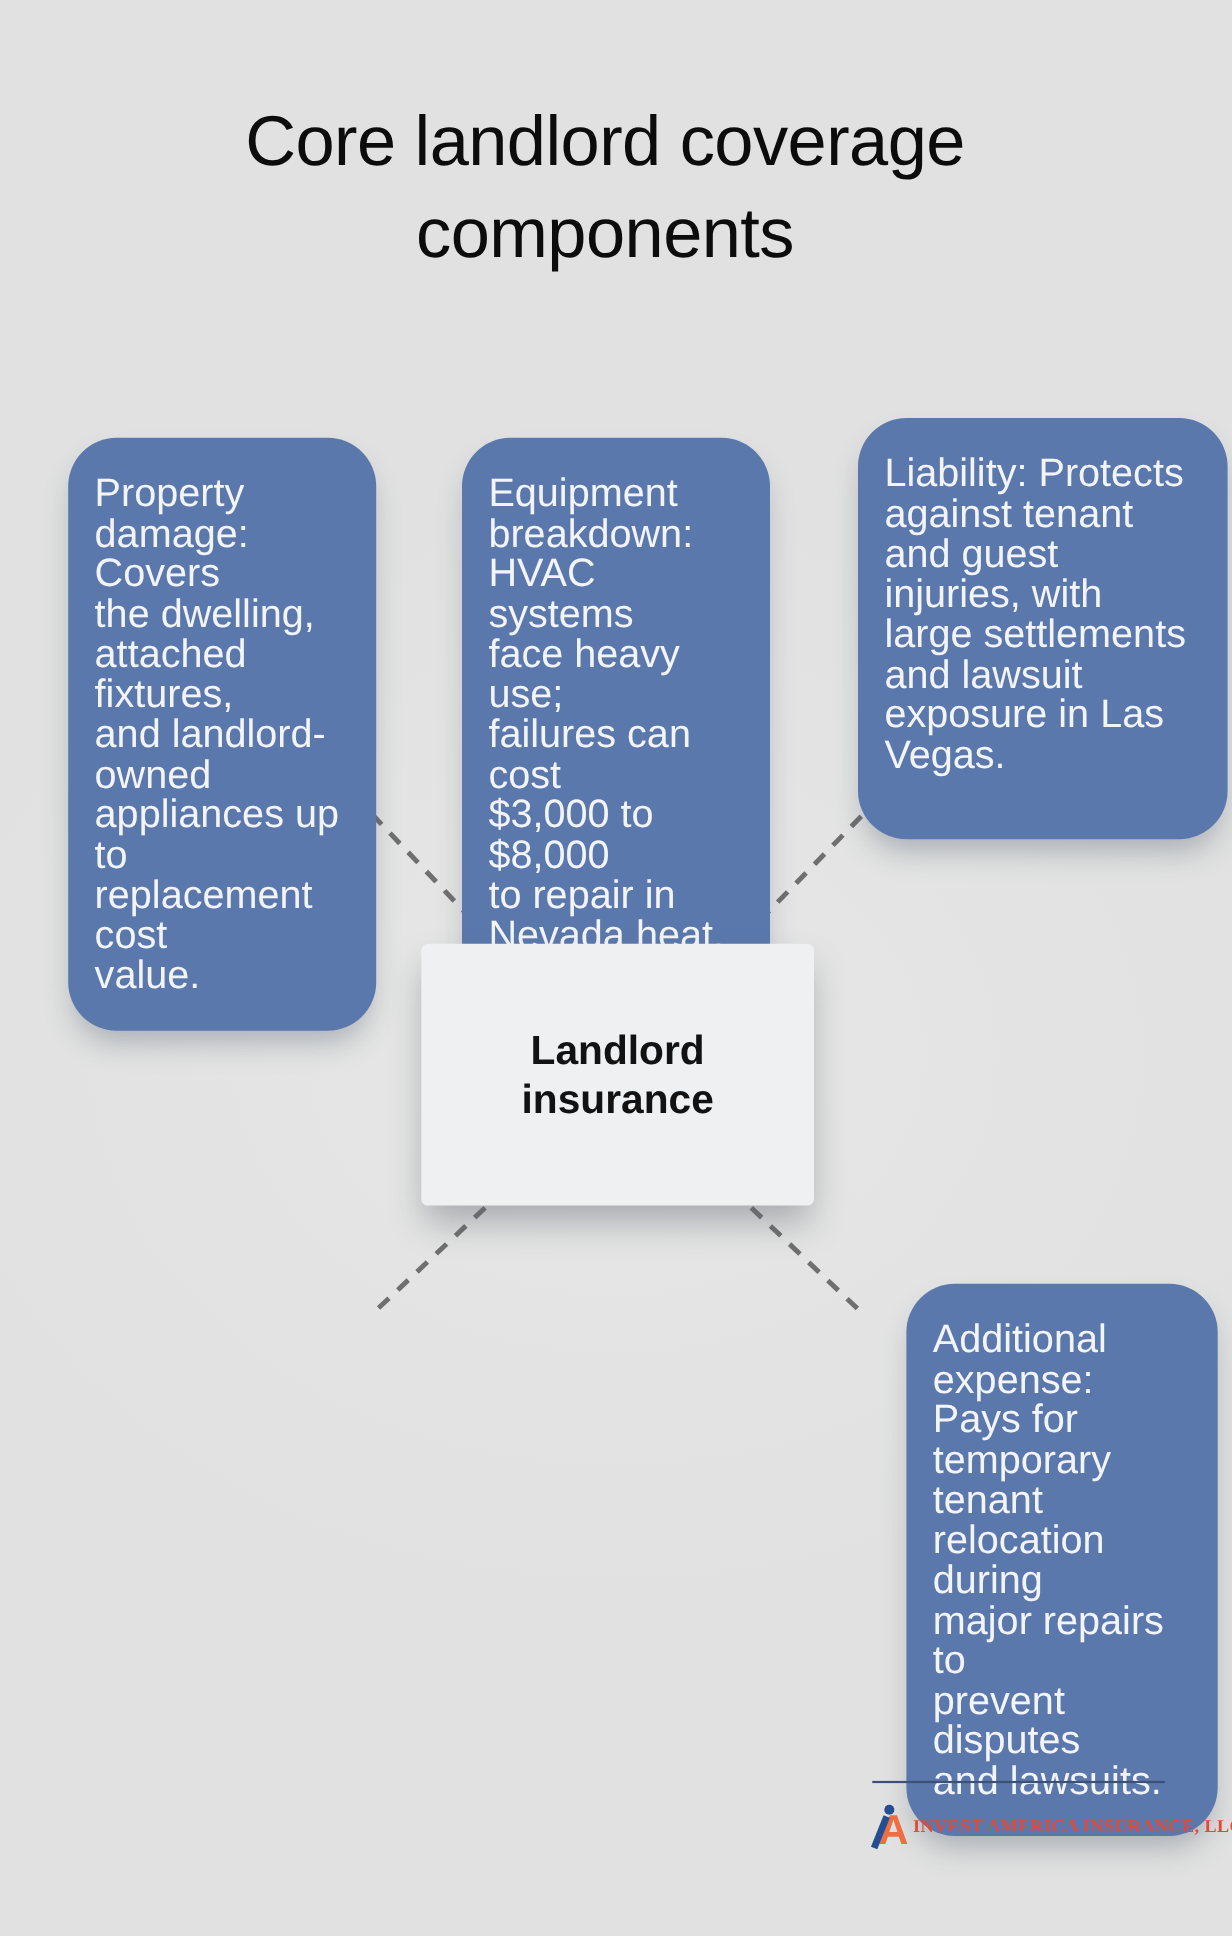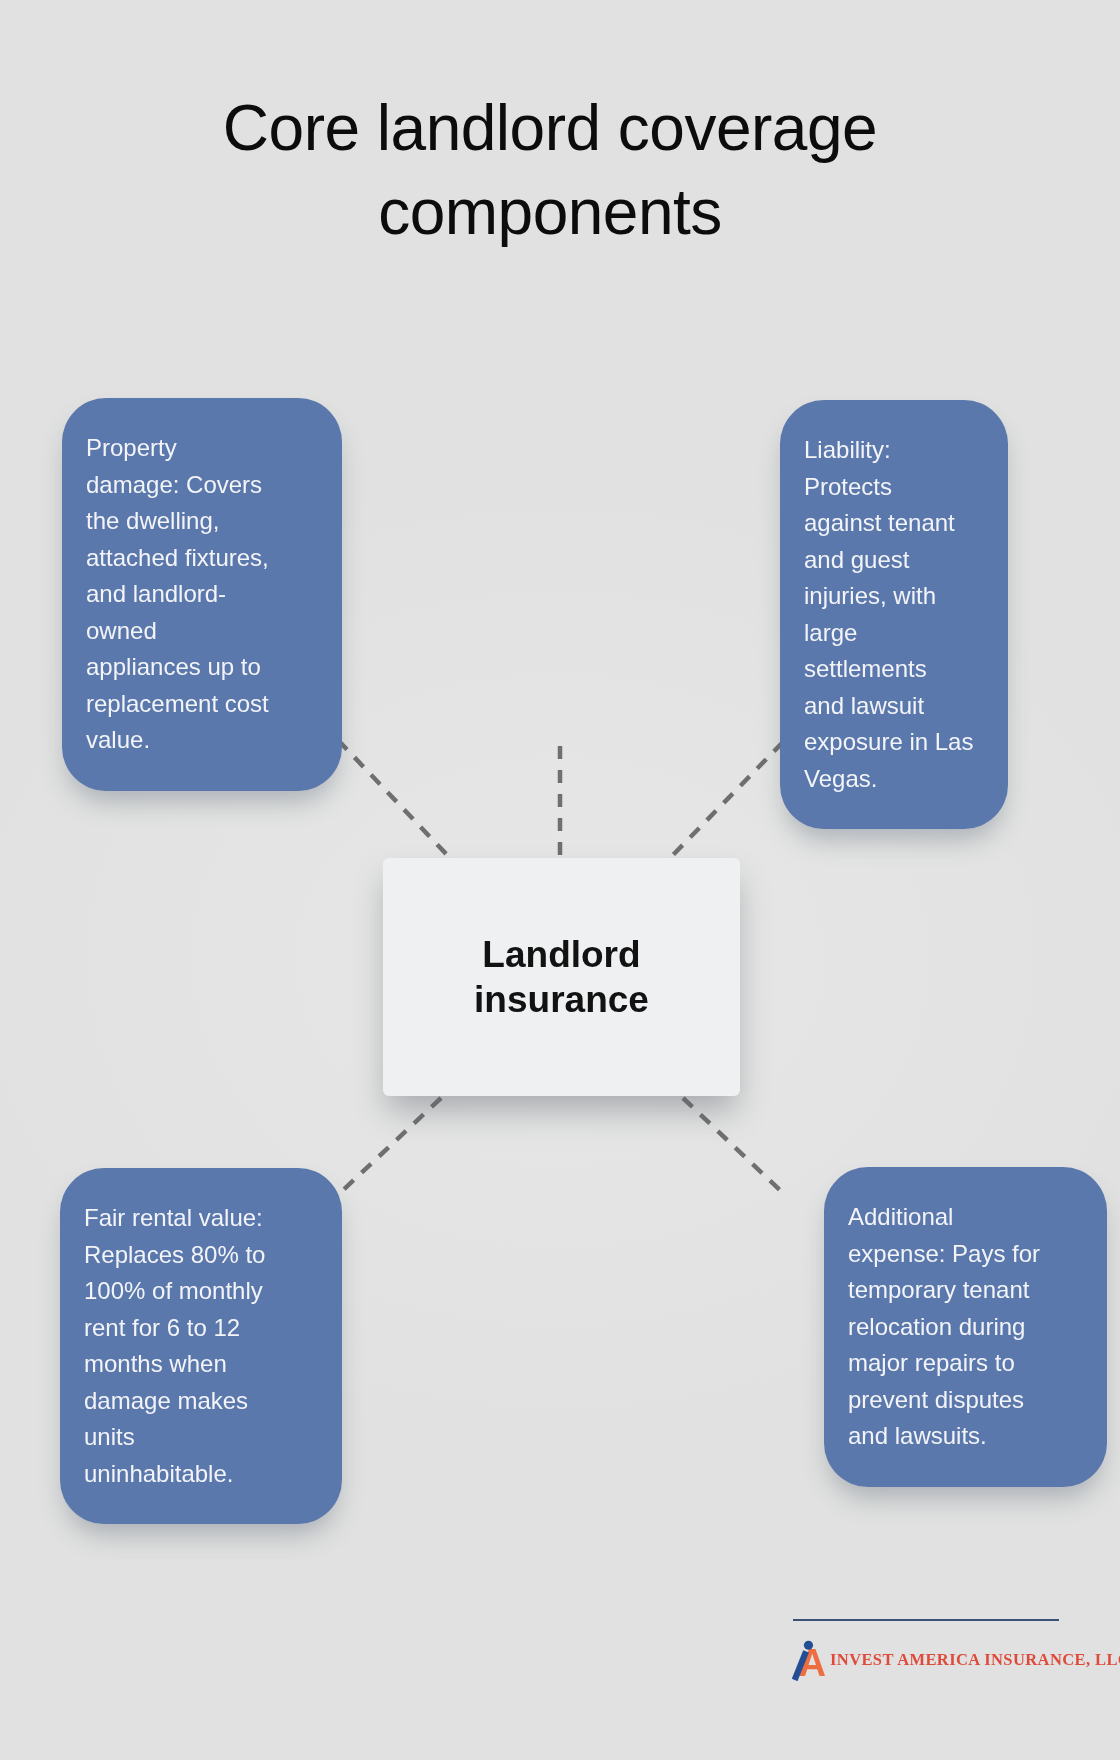--- a/index.html
+++ b/index.html
@@ -43,28 +43,28 @@
     stroke-width:4.5;
     stroke-dasharray:13 11;
   }
   .node{
     position:absolute;
     box-sizing:border-box;
     background:var(--c-node,#5b78ac);
     border-radius:44px;
     padding:32px 24px;
     color:var(--c-node_text,#f3f4f8);
-    font-size:24px;
+    font-size:36px;
     line-height:36.5px;
     white-space:pre-line;
     box-shadow:0 16px 26px -6px rgba(70,80,100,0.35);
   }
   .node-0{left:62px;  top:398px;  width:280px; min-height:390px;}
   .node-1{left:420px; top:398px;  width:280px; min-height:346px;}
-  .node-2{left:780px; top:400px;  width:228px; min-height:383px;}
+  .node-2{left:780px; top:380px;  width:336px; min-height:383px;}
   .node-3{left:60px;  top:1168px; width:282px; min-height:350px;}
   .node-4{left:824px; top:1167px; width:283px; min-height:313px;}
   .center-node{
     position:absolute;
     left:383px; top:858px;
     width:357px; height:238px;
     box-sizing:border-box;
     background:var(--c-center_bg,#eff0f2);
     border-radius:6px;
     display:flex; align-items:center; justify-content:center;
@@ -115,38 +115,38 @@
   <div class="node node-0">Property
 damage: Covers
 the dwelling,
 attached fixtures,
 and landlord-
 owned
 appliances up to
 replacement cost
 value.</div>
 
+  <div class="node node-1">Equipment
+breakdown:
+HVAC systems
+face heavy use;
+failures can cost
+$3,000 to $8,000
+to repair in
+Nevada heat.</div>
 
   <div class="node node-2">Liability: Protects
 against tenant
 and guest
 injuries, with
 large settlements
 and lawsuit
 exposure in Las
 Vegas.</div>
 
-  <div class="node node-3">Fair rental value:
-Replaces 80% to
-100% of monthly
-rent for 6 to 12
-months when
-damage makes
-units
-uninhabitable.</div>
 
   <div class="node node-4">Additional
 expense: Pays for
 temporary tenant
 relocation during
 major repairs to
 prevent disputes
 and lawsuits.</div>
 
   <div class="center-node">Landlord

